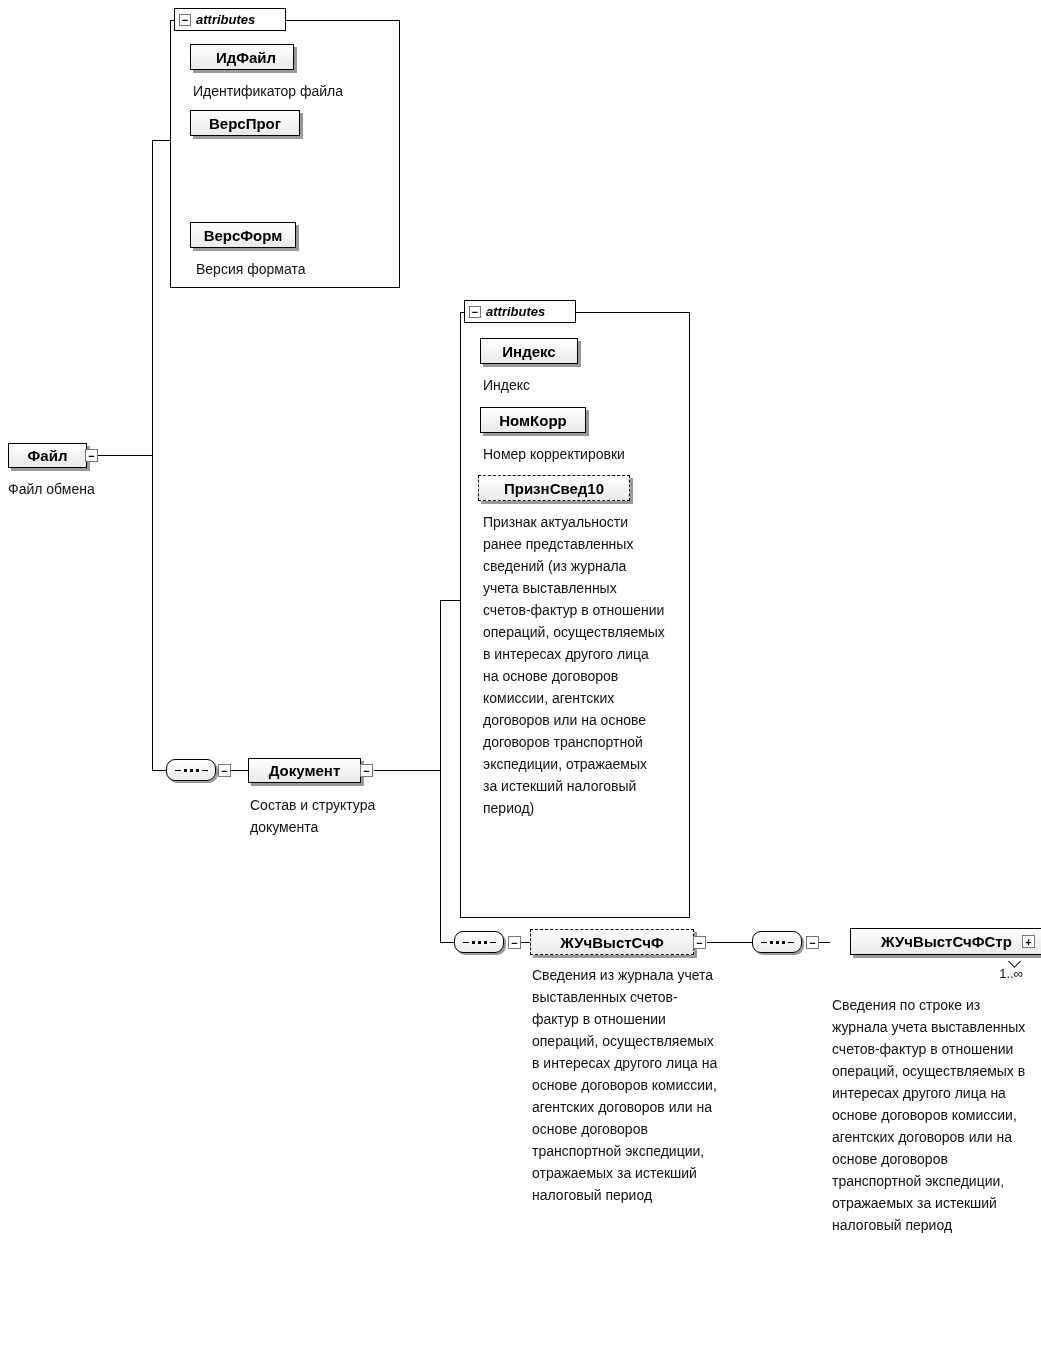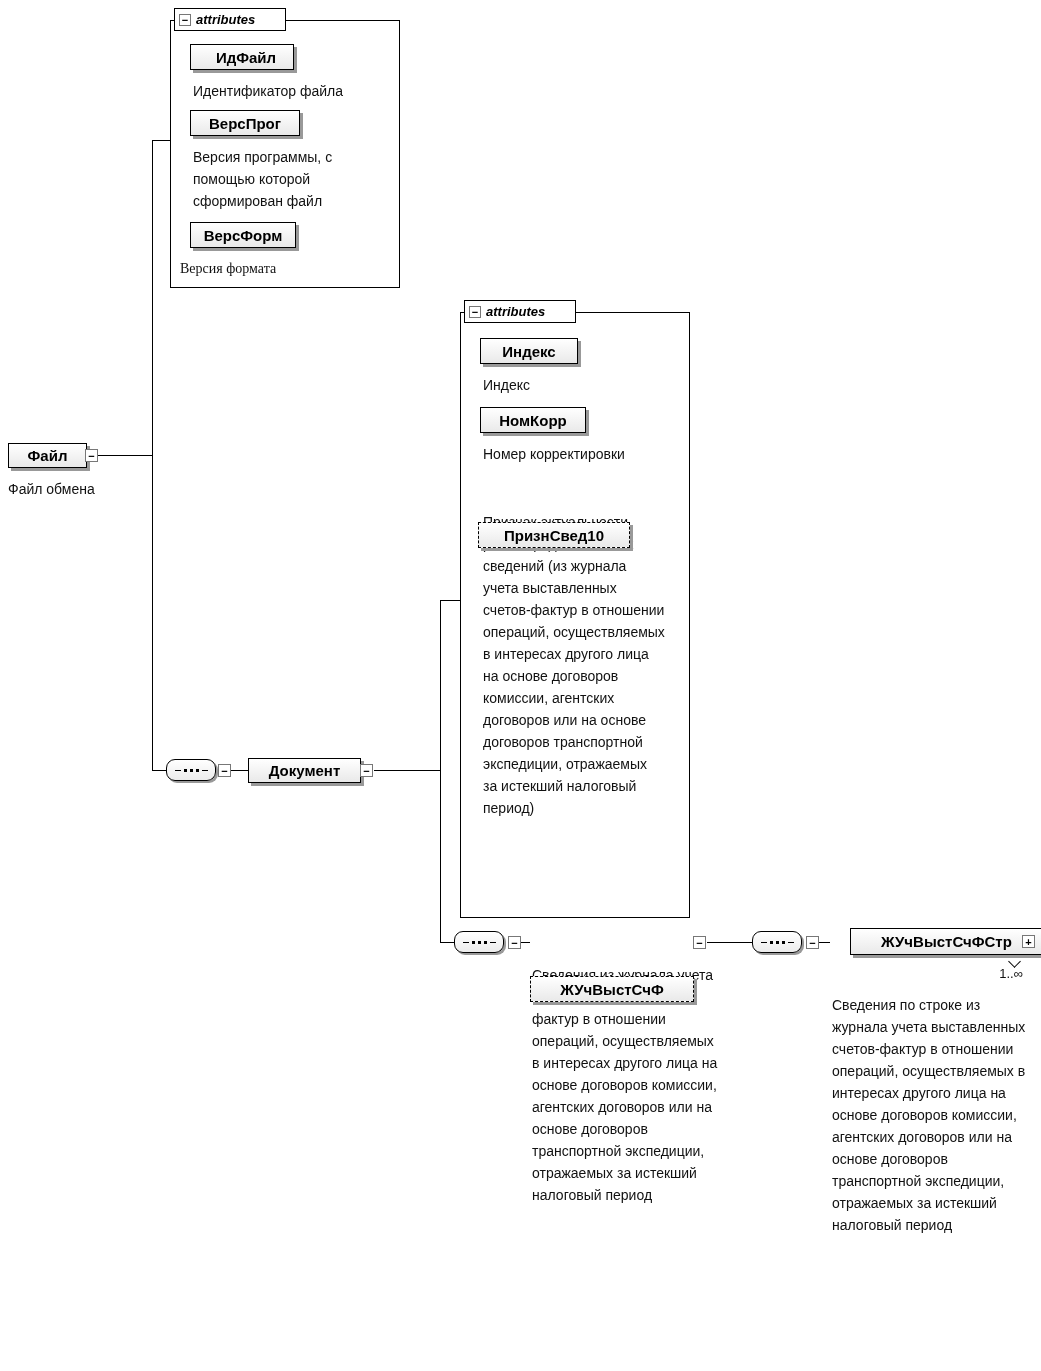--- a/index.html
+++ b/index.html
@@ -6,21 +6,21 @@
   #canvas{position:relative;width:1041px;height:1371px;background:#fff;color:#000;
           font-family:"Liberation Sans",sans-serif;overflow:hidden;}
   .line{position:absolute;background:#000;}
   .cbox{position:absolute;border:1px solid #000;background:#fff;box-sizing:border-box;}
   .tab{position:absolute;height:23px;background:#fff;border:1px solid #000;display:flex;
        align-items:center;gap:5px;padding:0 10px 0 4px;font-size:13px;font-style:italic;
        font-weight:bold;z-index:3;box-sizing:border-box;}
   .ebox{position:absolute;display:flex;align-items:center;justify-content:center;
         border:1px solid #000;background:linear-gradient(#ffffff,#e9e9e9);
         box-shadow:3px 3px 0 #999;font-size:15px;font-weight:bold;box-sizing:border-box;z-index:2;}
-  .ebox.dashed{border-style:dashed;margin-top:47px;}
+  .ebox.dashed{border-style:dashed;}
   .ann{position:absolute;font-size:14px;line-height:22px;color:#111;}
   .expander{position:absolute;width:13px;height:13px;box-sizing:border-box;border:1px solid #777;
             background:#fff;display:flex;align-items:center;justify-content:center;
             font-size:11px;font-weight:bold;font-style:normal;z-index:4;}
   .expander.inline{position:static;width:12px;height:12px;flex:none;}
   .seq{position:absolute;width:50px;height:22px;border:1px solid #000;border-radius:9px;
        background:linear-gradient(#fff,#ececec);box-shadow:2px 2px 0 #999;display:flex;
        align-items:center;justify-content:center;gap:3px;box-sizing:border-box;z-index:2;}
   .seq .tick{display:block;width:6px;height:1px;background:#000;}
   .seq .dot{display:block;width:3px;height:3px;background:#000;}
@@ -50,40 +50,40 @@
   <div class="tab" style="left:174px;top:8px;width:112px;">
     <span class="expander inline">−</span>
     <span></span>
     <span style="margin-left:-5px;">attributes</span>
   </div>
 
   <div class="ebox" style="left:190px;top:44px;width:104px;height:26px;padding-left:8px;">ИдФайл</div>
   <div class="ann" style="left:193px;top:80px;width:200px;">Идентификатор файла</div>
 
   <div class="ebox" style="left:190px;top:110px;width:110px;height:26px;">ВерсПрог</div>
-  <div class="ann" style="left:193px;top:146px;width:172px;">Версия программы, с помощью которой сформирован файл</div>
 
   <div class="ebox" style="left:190px;top:222px;width:106px;height:26px;">ВерсФорм</div>
-  <div class="ann" style="left:180px;top:258px;width:200px;font-family:Liberation Serif, serif;">Версия формата</div>
+  <div class="ann" style="left:196px;top:258px;width:200px;">Версия формата</div>
 
   <div class="ebox" style="left:8px;top:443px;width:79px;height:25px;">Файл</div>
   <span class="expander" style="left:85px;top:449px;">−</span>
   <div class="ann" style="left:8px;top:478px;width:160px;">Файл обмена</div>
 
   <div class="seq" style="left:166px;top:759px;">
     <i class="tick"></i>
       <i class="dot"></i>
       <i class="dot"></i>
       <i class="dot"></i>
       <i class="tick"></i>
   </div>
   <span class="expander" style="left:218px;top:764px;">−</span>
 
   <div class="ebox" style="left:248px;top:758px;width:113px;height:25px;">Документ</div>
   <span class="expander" style="left:360px;top:764px;">−</span>
+  <div class="ann" style="left:250px;top:794px;width:175px;">Состав и структура документа</div>
 
   <div class="cbox" style="left:460px;top:312px;width:230px;height:606px;"></div>
   <div class="tab" style="left:464px;top:300px;width:112px;">
     <span class="expander inline">−</span>
     <span>attributes</span>
   </div>
 
   <div class="ebox" style="left:480px;top:338px;width:98px;height:26px;">Индекс</div>
   <div class="ann" style="left:483px;top:374px;width:200px;">Индекс</div>
 

